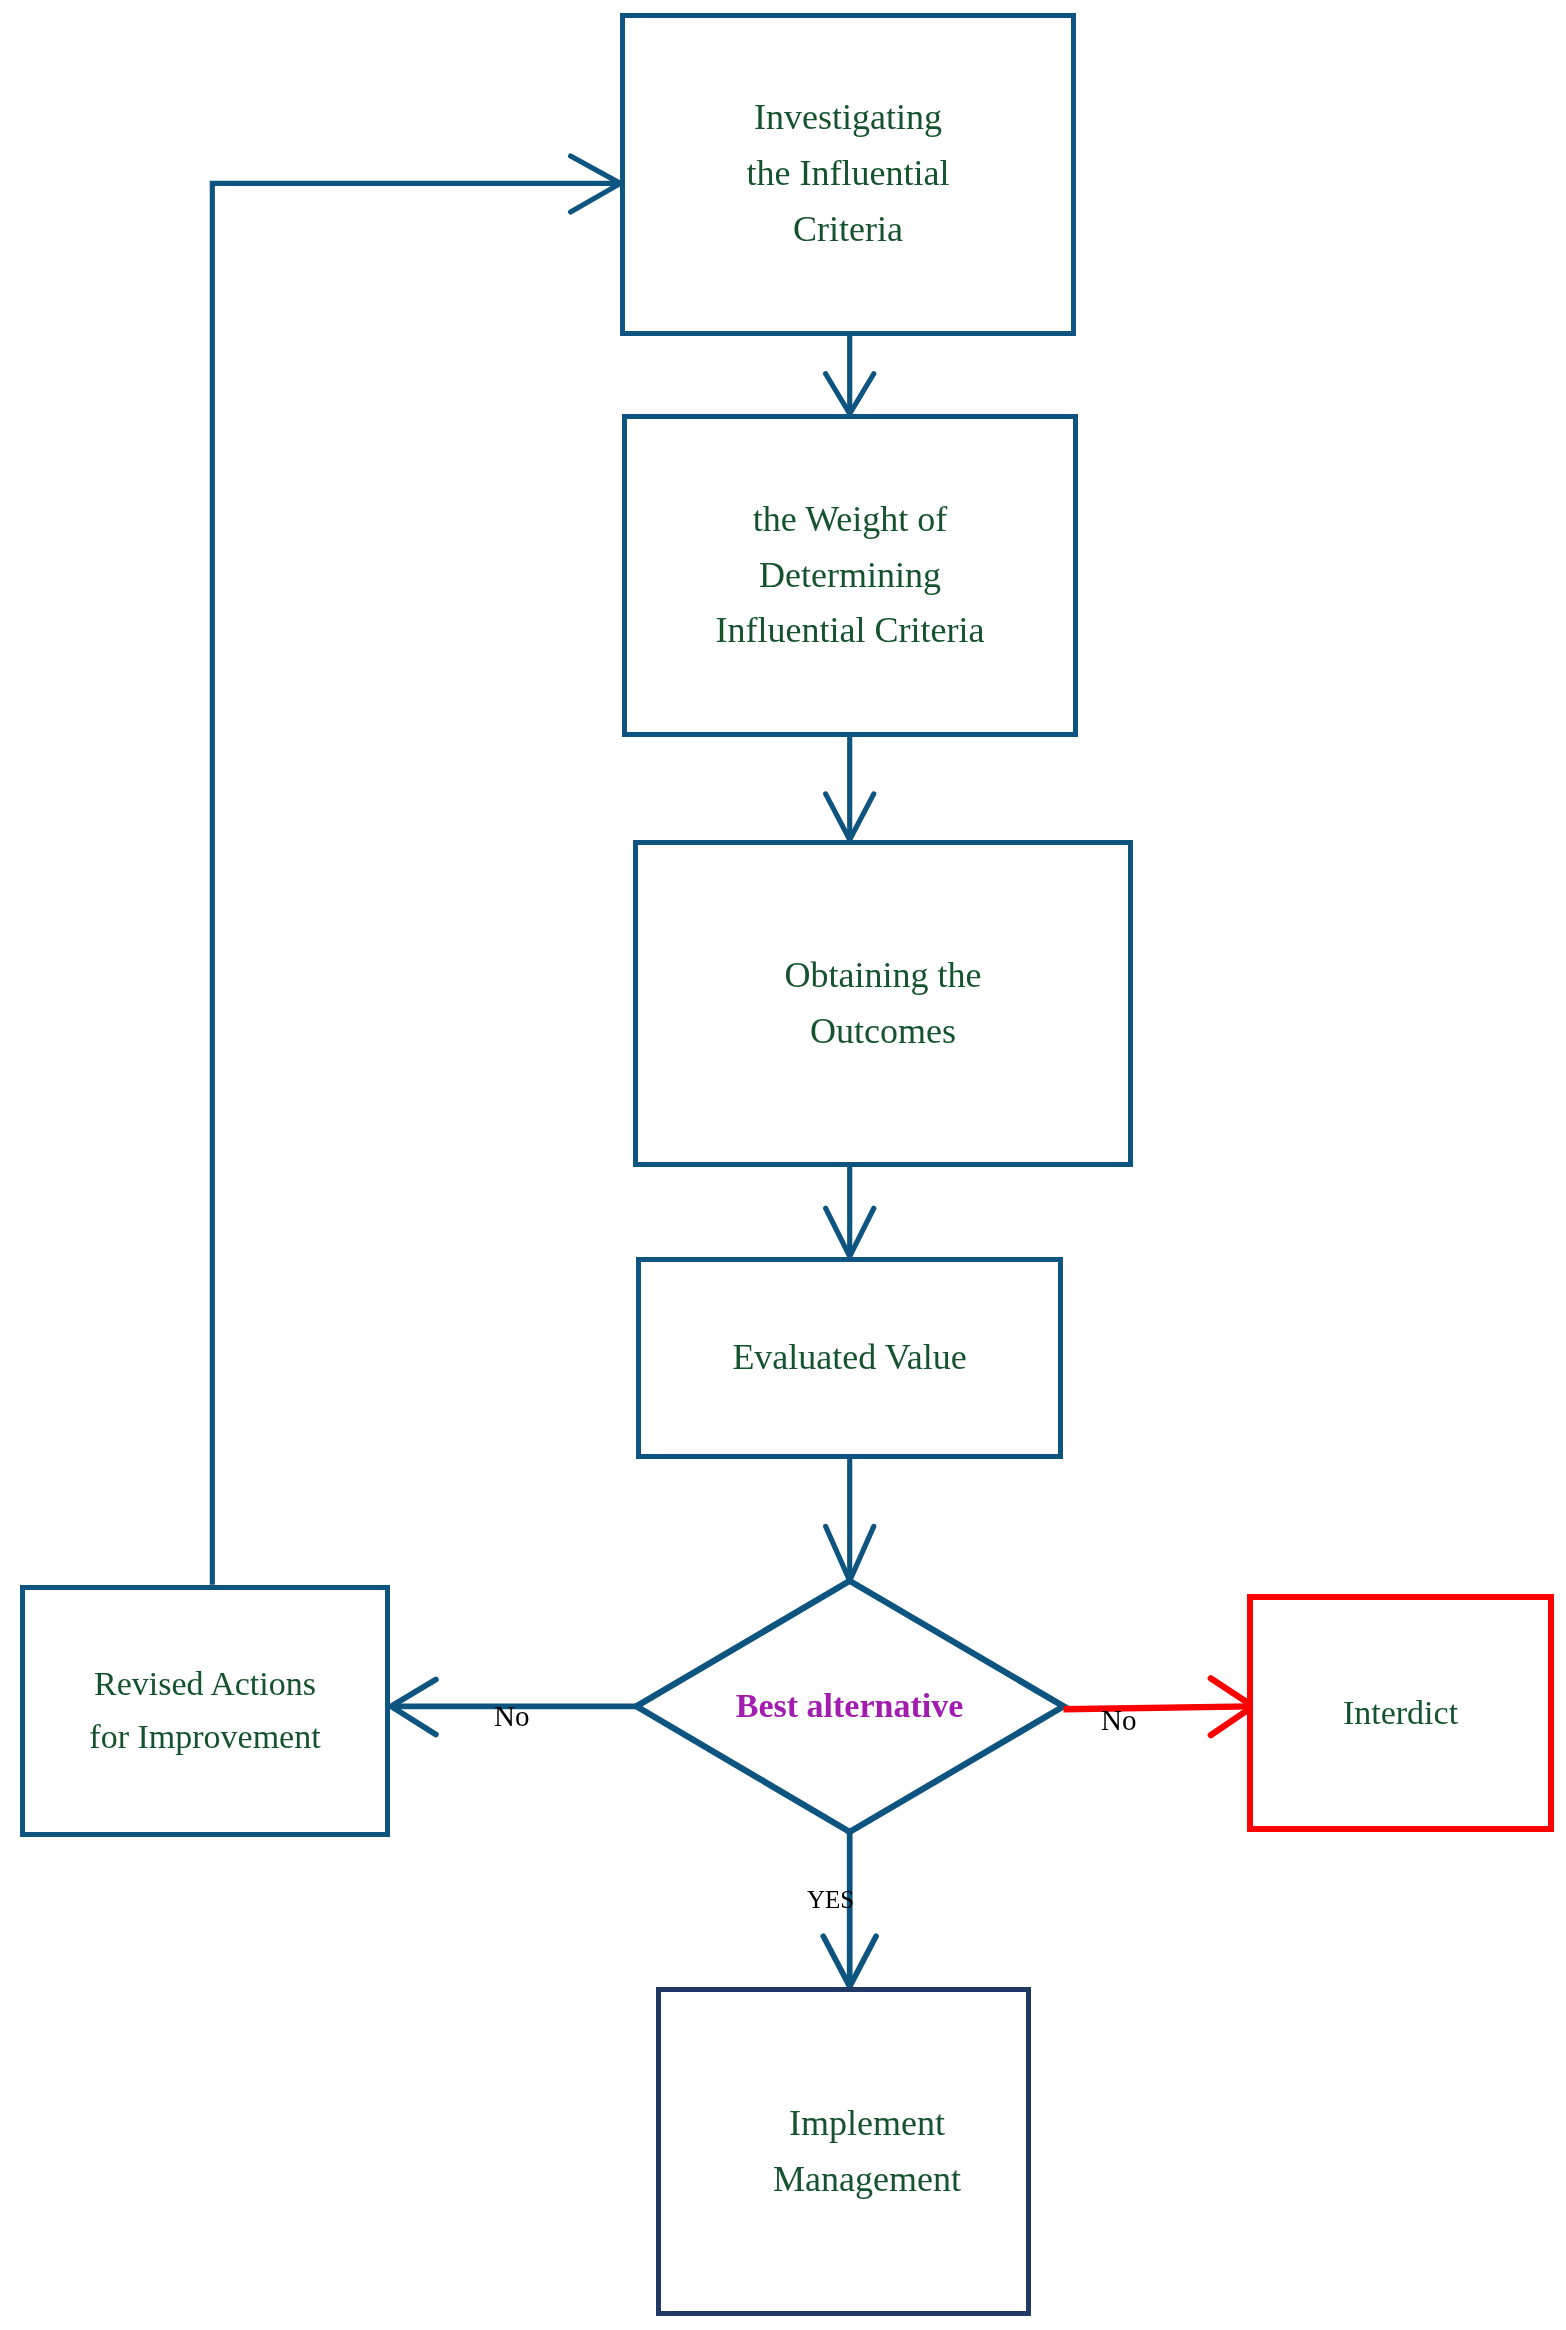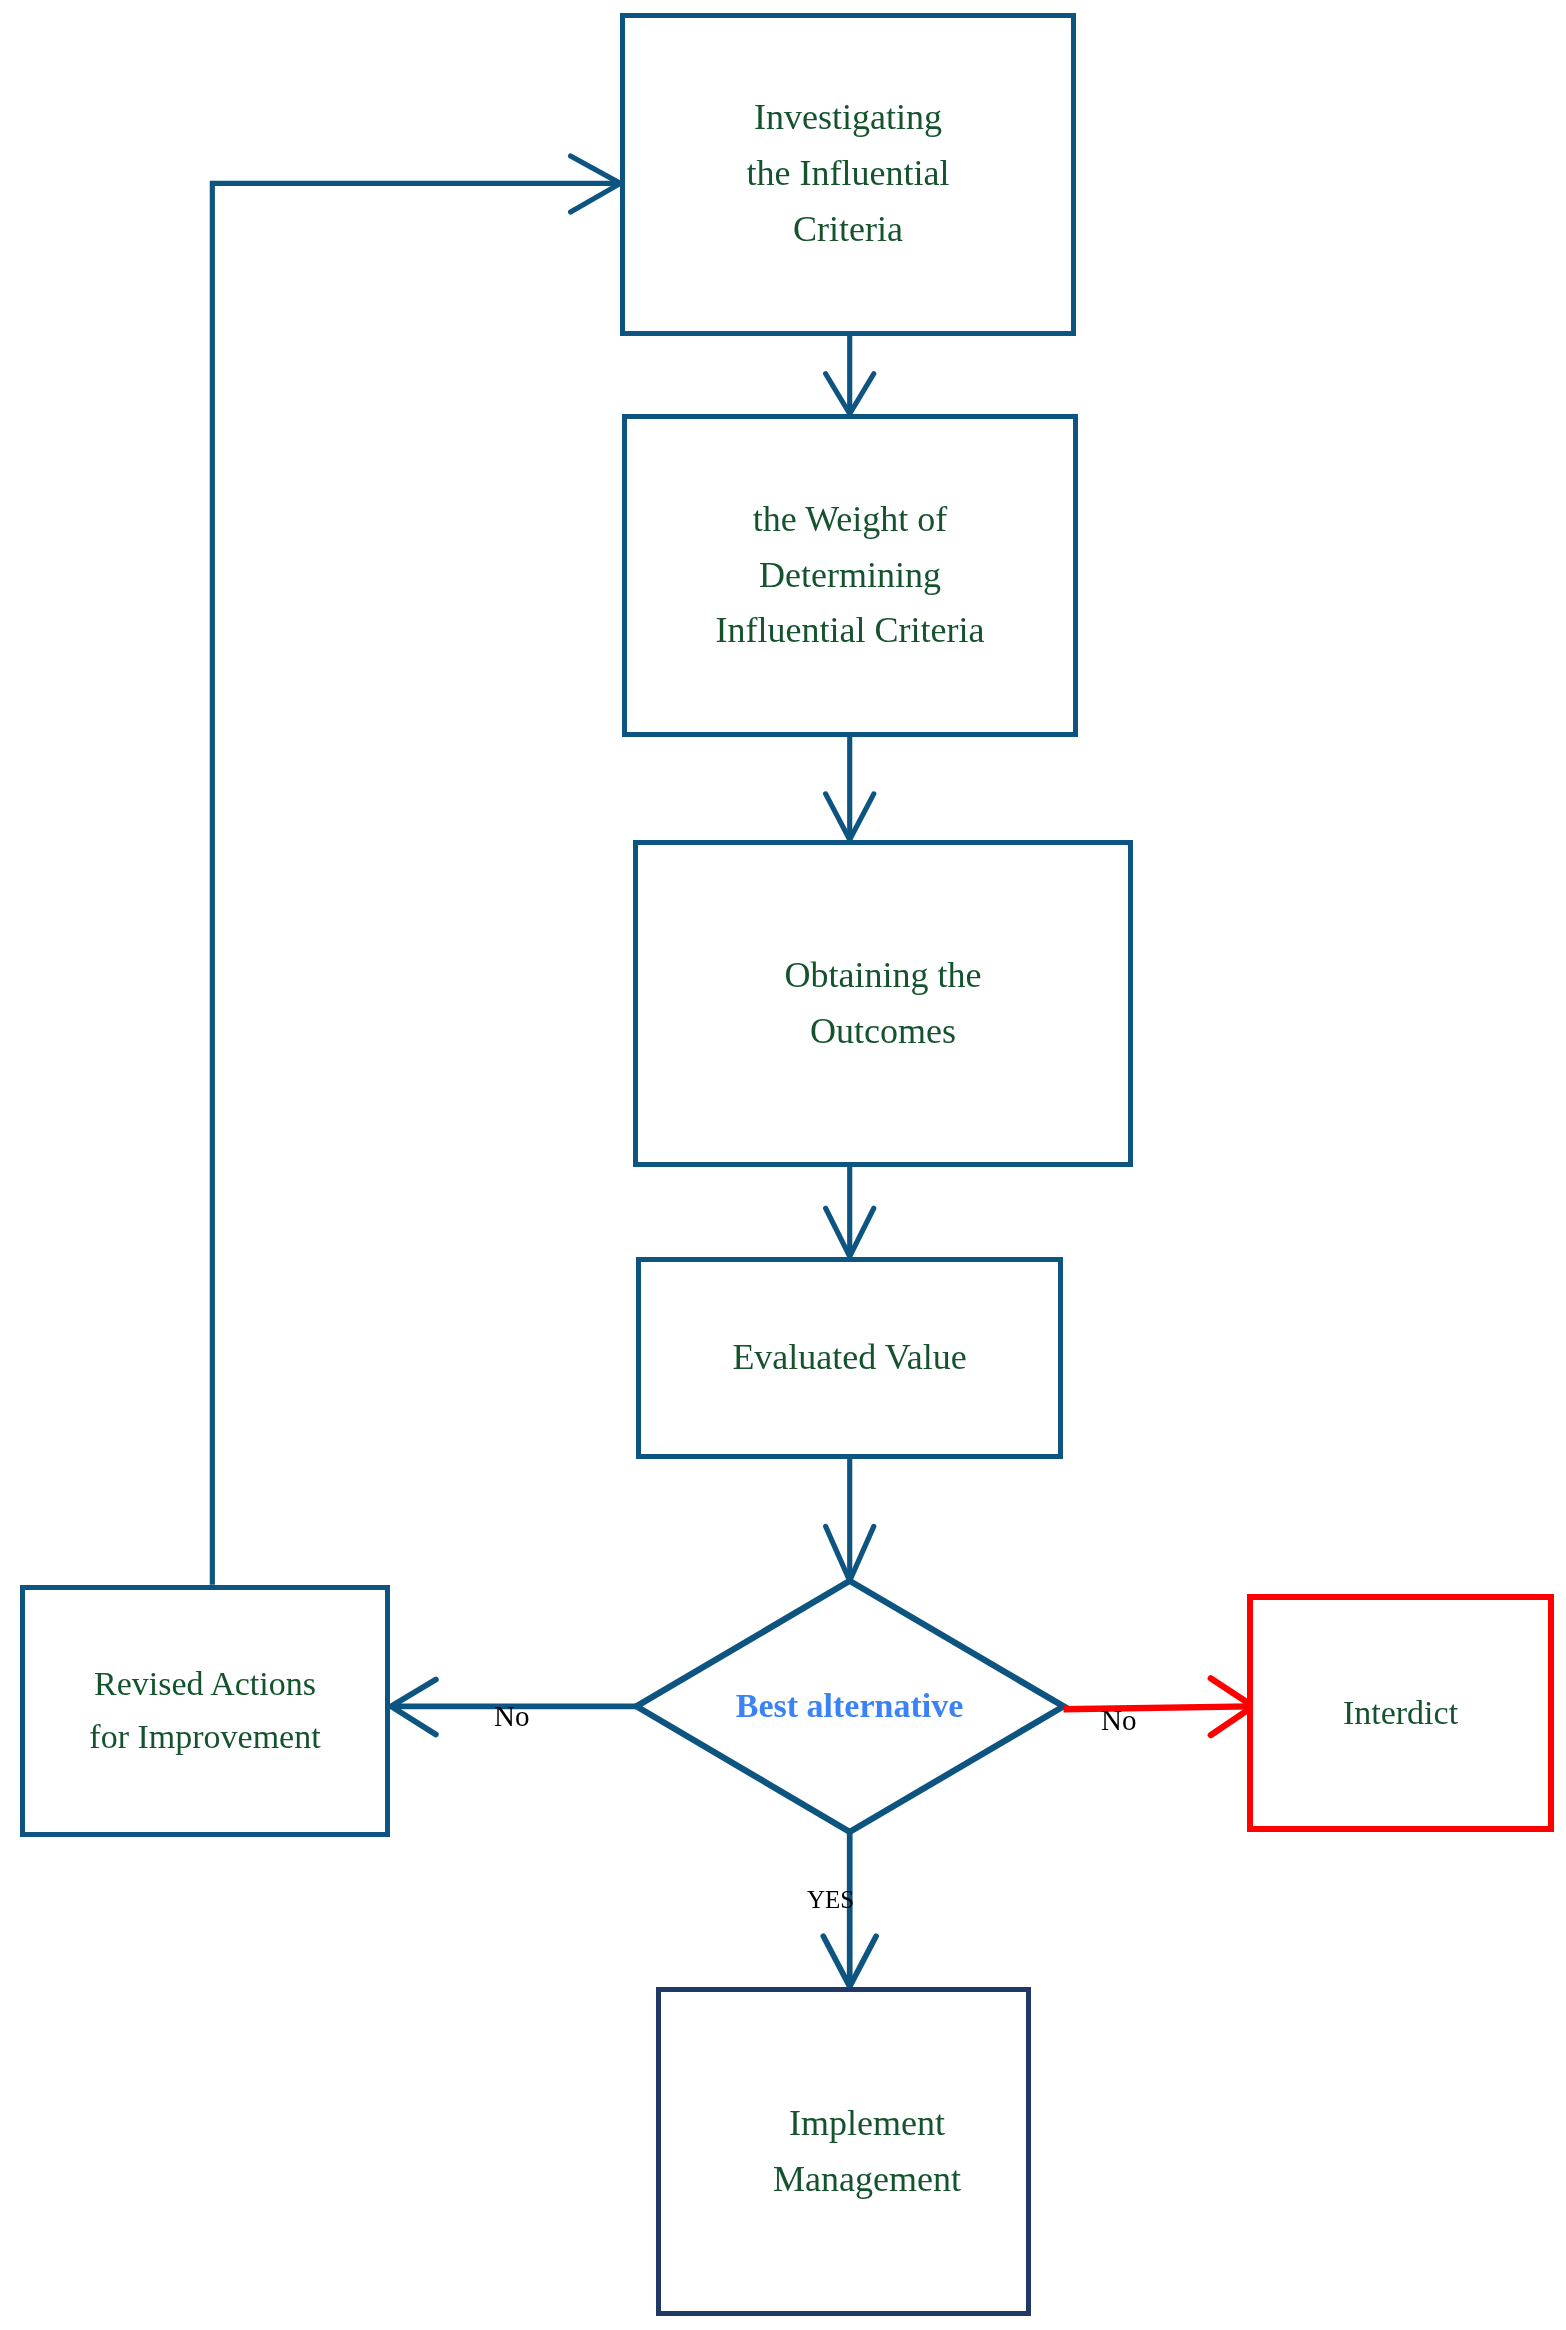--- a/index.html
+++ b/index.html
@@ -45,21 +45,21 @@
   }
   .label {
     position: absolute;
     color: #000000;
     white-space: nowrap;
     background: transparent;
   }
   .diamond-text {
     position: absolute;
     font-weight: bold;
-    color: #3b82f6;
+    color: #a21caf;
     white-space: nowrap;
     text-align: center;
   }
   svg.edges {
     position: absolute;
     left: 0;
     top: 0;
     width: 1567px;
     height: 2330px;
     overflow: visible;

